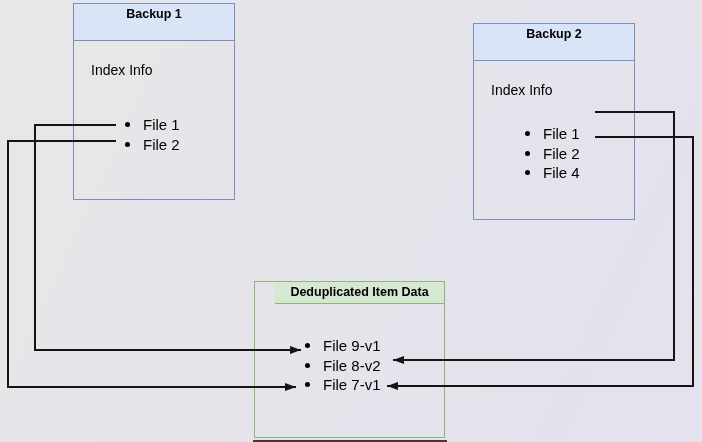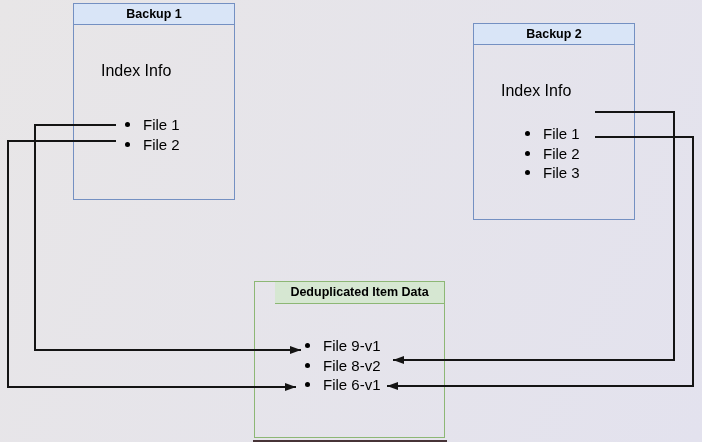--- a/index.html
+++ b/index.html
@@ -14,26 +14,26 @@
     position:relative;width:702px;height:442px;overflow:hidden;
     background:linear-gradient(115deg,var(--bg-a) 0%,var(--bg-b) 100%);
   }
   .node{position:absolute;box-sizing:border-box;background:transparent;}
   .node.blue{border:1.8px solid var(--blue-border);}
   .node.green{border:1.8px solid var(--green-border);padding-left:20px;}
   .node-header{
     box-sizing:border-box;text-align:center;font-weight:bold;font-size:12.5px;
     overflow:hidden;white-space:nowrap;
   }
-  .blue .node-header{background:var(--blue-header);border-bottom:1.8px solid var(--blue-border);height:21px;line-height:20px;}
+  .blue .node-header{background:var(--blue-header);border-bottom:1.8px solid var(--blue-border);height:37px;line-height:20px;}
   .green .node-header{background:var(--green-header);border-bottom:1.8px solid var(--green-border);height:22px;line-height:21px;}
   #backup1{left:73px;top:3px;width:162px;height:197px;}
   #backup2{left:473px;top:3px;width:162px;height:197px;margin-top:20px;}
   #dedup{left:254px;top:281px;width:191px;height:157px;}
-  .subtitle{position:absolute;left:27px;top:58px;font-size:16px;}
+  .subtitle{position:absolute;left:17px;top:58px;font-size:14px;}
   ul.items{position:absolute;margin:0;padding:0;list-style:none;left:0;right:0;}
   #backup1 ul.items{top:111px;}
   #backup2 ul.items{top:100px;}
   #dedup ul.items{top:54px;}
   ul.items li{position:relative;height:19.5px;line-height:19.5px;font-size:15px;padding-left:69px;}
   #dedup ul.items li{padding-left:68px;}
   .dot{
     position:absolute;left:51px;top:50%;margin-top:-2.5px;width:5px;height:5px;
     border-radius:50%;background:var(--text);
   }
@@ -60,32 +60,32 @@
   </div>
 
   <div class="node blue" id="backup2">
     <div class="node-header">
       <span>Backup 2</span>
     </div>
     <div class="subtitle">Index Info</div>
     <ul class="items">
       <li><span class="dot"></span><span>File 1</span></li>
       <li><span class="dot"></span><span>File 2</span></li>
-      <li><span class="dot"></span><span>File 3</span></li>
+      <li><span class="dot"></span><span>File 4</span></li>
     </ul>
   </div>
 
   <div class="node green" id="dedup">
     <div class="node-header">
       <span>Deduplicated Item Data</span>
     </div>
     <ul class="items">
       <li><span class="dot"></span><span>File 9-v1</span></li>
       <li><span class="dot"></span><span>File 8-v2</span></li>
-      <li><span class="dot"></span><span>File 6-v1</span></li>
+      <li><span class="dot"></span><span>File 7-v1</span></li>
     </ul>
   </div>
 
   <svg id="connector-layer" width="702" height="442" viewBox="0 0 702 442" xmlns="http://www.w3.org/2000/svg">
       <polyline points="116,125 35,125 35,350 301,350"></polyline>
       <polygon points="301,350 290,346 290,354" class="arrow-head"></polygon>
       <polyline points="116,141 8,141 8,387 296,387"></polyline>
       <polygon points="296,387 285,383 285,391" class="arrow-head"></polygon>
       <polyline points="595,112 674,112 674,360 393,360"></polyline>
       <polygon points="393,360 404,364 404,356" class="arrow-head"></polygon>

